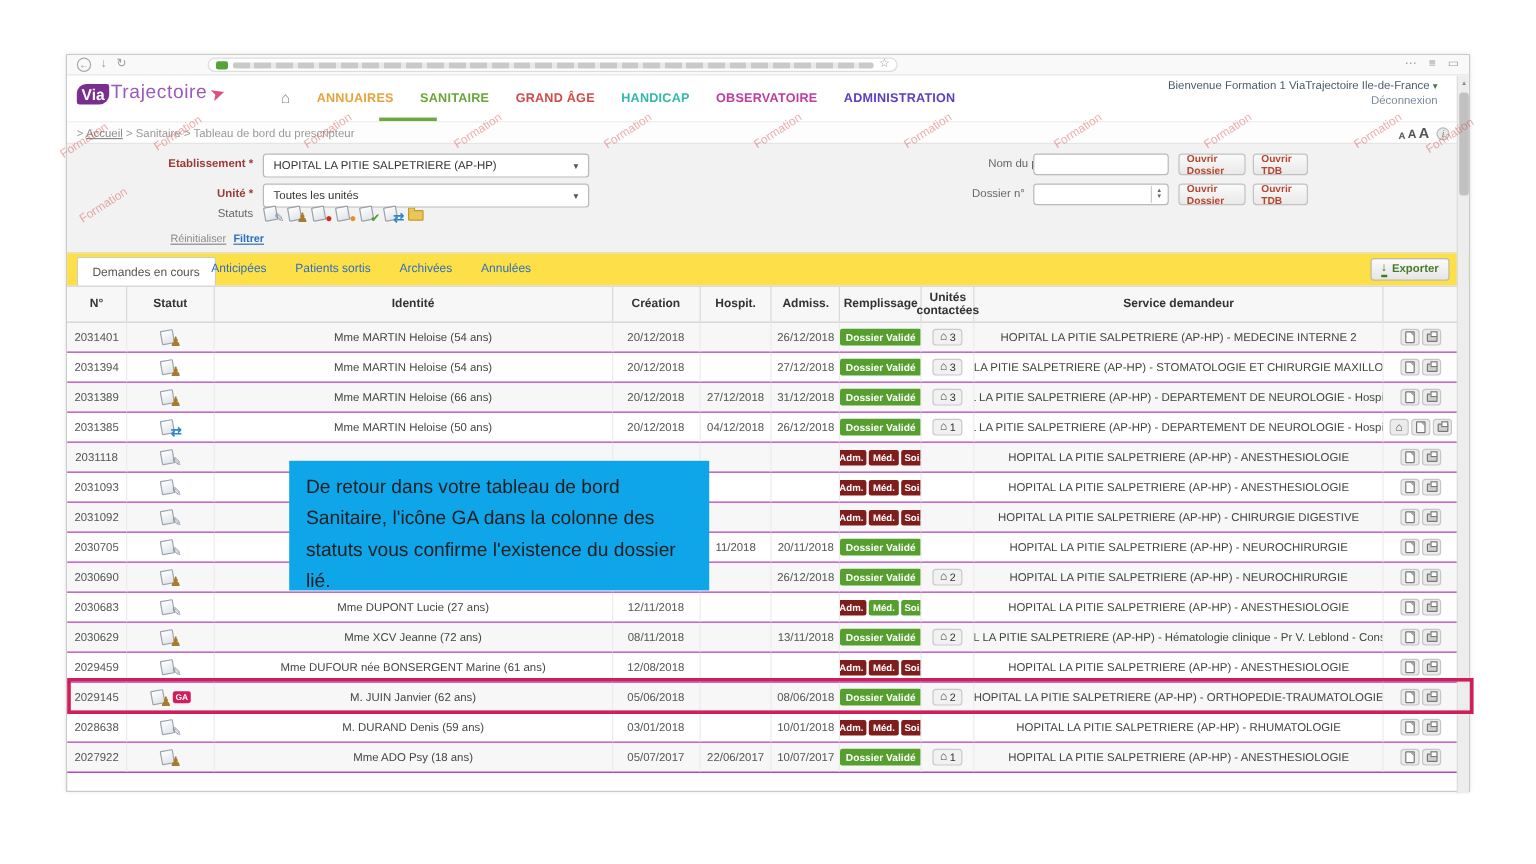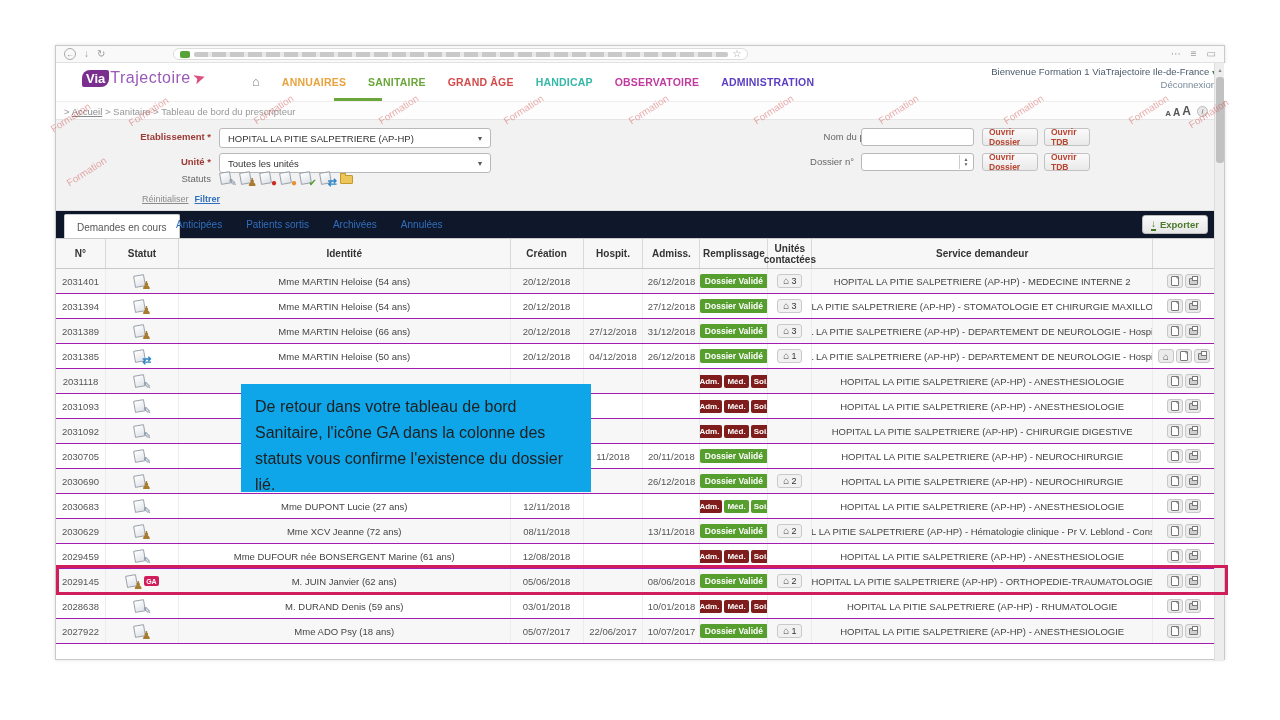--- a/index.html
+++ b/index.html
@@ -15,21 +15,21 @@
   .bicon { color:#9a9a9a; font-size:10px; line-height:1; }
   .back-circle { width:12px; height:12px; border:1px solid #aaa; border-radius:50%; display:flex;
                  align-items:center; justify-content:center; color:#888; font-size:8px; }
   .urlbar { position:relative; margin-left:60px; width:575px; height:12px; background:#fff;
             border:1px solid #ddd; border-radius:6px; display:flex; align-items:center; gap:4px; padding:0 6px; }
   .sitebadge { width:10px; height:7px; background:#57a33a; border-radius:2px; }
   .urltext { flex:1; height:5px; background:repeating-linear-gradient(90deg,#c9c9c9 0 14px,#e9e9e9 14px 18px); border-radius:2px; }
   .bar-right { margin-left:auto; display:flex; gap:10px; }
 
   
-  .app-header { position:absolute; left:18px; top:17px; width:100%; height:38px; background:#fff; }
+  .app-header { position:absolute; left:0; top:17px; width:100%; height:38px; background:#fff; }
   .logo { position:absolute; left:8px; top:6px; display:flex; align-items:center; }
   .logo-via { background:#7a2f8e; color:#fff; font-weight:bold; font-size:13px; padding:1px 4px;
               border-radius:8px 2px 8px 2px; }
   .logo-traj { color:#9a5ab8; font-size:16px; letter-spacing:.5px; margin-left:1px; }
   .logo-arrow { color:#dd4f7c; font-size:15px; margin-left:2px; transform:rotate(-18deg); display:inline-block; }
   .nav { position:absolute; left:178px; top:12px; display:flex; align-items:center; gap:22px; }
   .nav-item { font-size:10.5px; font-weight:bold; letter-spacing:.2px; }
   .nav-home { color:#7d8590; font-size:13px; line-height:1; }
   .green-underline { position:absolute; left:260px; top:35px; width:48px; height:4px; background:#6aa63a; }
   .welcome { position:absolute; right:26px; top:3px; text-align:right; }
@@ -79,21 +79,21 @@
   .si-refused .ov { color:#cc2a1e; }
   .si-waiting .ov { color:#e8912d; }
   .si-accepted .ov { color:#4d9e2f; }
   .si-folder .sheet { background:#edc659; border-color:#c49a2e; transform:none; width:13px; height:9px; top:5px; }
   .si-folder .tab { position:absolute; left:1px; top:3px; width:6px; height:3px; background:#edc659;
                     border:1px solid #c49a2e; border-bottom:none; border-radius:1px 1px 0 0; }
   .ga { display:inline-block; background:#d01d5c; color:#fff; font-size:7px; font-weight:bold;
         padding:2px 2px 1px; border-radius:2px; margin-left:2px; vertical-align:middle; line-height:1; }
 
   
-  .tabs-row { position:absolute; left:0; top:165px; width:100%; height:27px; background:#0f172a; }
+  .tabs-row { position:absolute; left:0; top:165px; width:100%; height:27px; background:#fde047; }
   .tab-active { position:absolute; left:8px; top:3px; height:25px; background:#fff; border:1px solid #ccc;
                 border-bottom:none; border-radius:2px 2px 0 0; font-size:10px; color:#555; display:flex;
                 align-items:center; padding:0 12px; }
   .tab-links { position:absolute; left:120px; top:8px; display:flex; gap:24px; font-size:10px; }
   .tab-link { color:#2f6fbe; }
   .export-btn { position:absolute; right:16px; top:4px; height:19px; background:linear-gradient(#fafafa,#e6e6e6);
                 border:1px solid #bbb; border-radius:3px; display:flex; align-items:center; gap:4px;
                 padding:0 8px; font-size:9.5px; font-weight:bold; color:#4c7a2a; }
   .export-icon { color:#3f7a1f; font-size:10px; border-bottom:2px solid #3f7a1f; line-height:1; }
 

